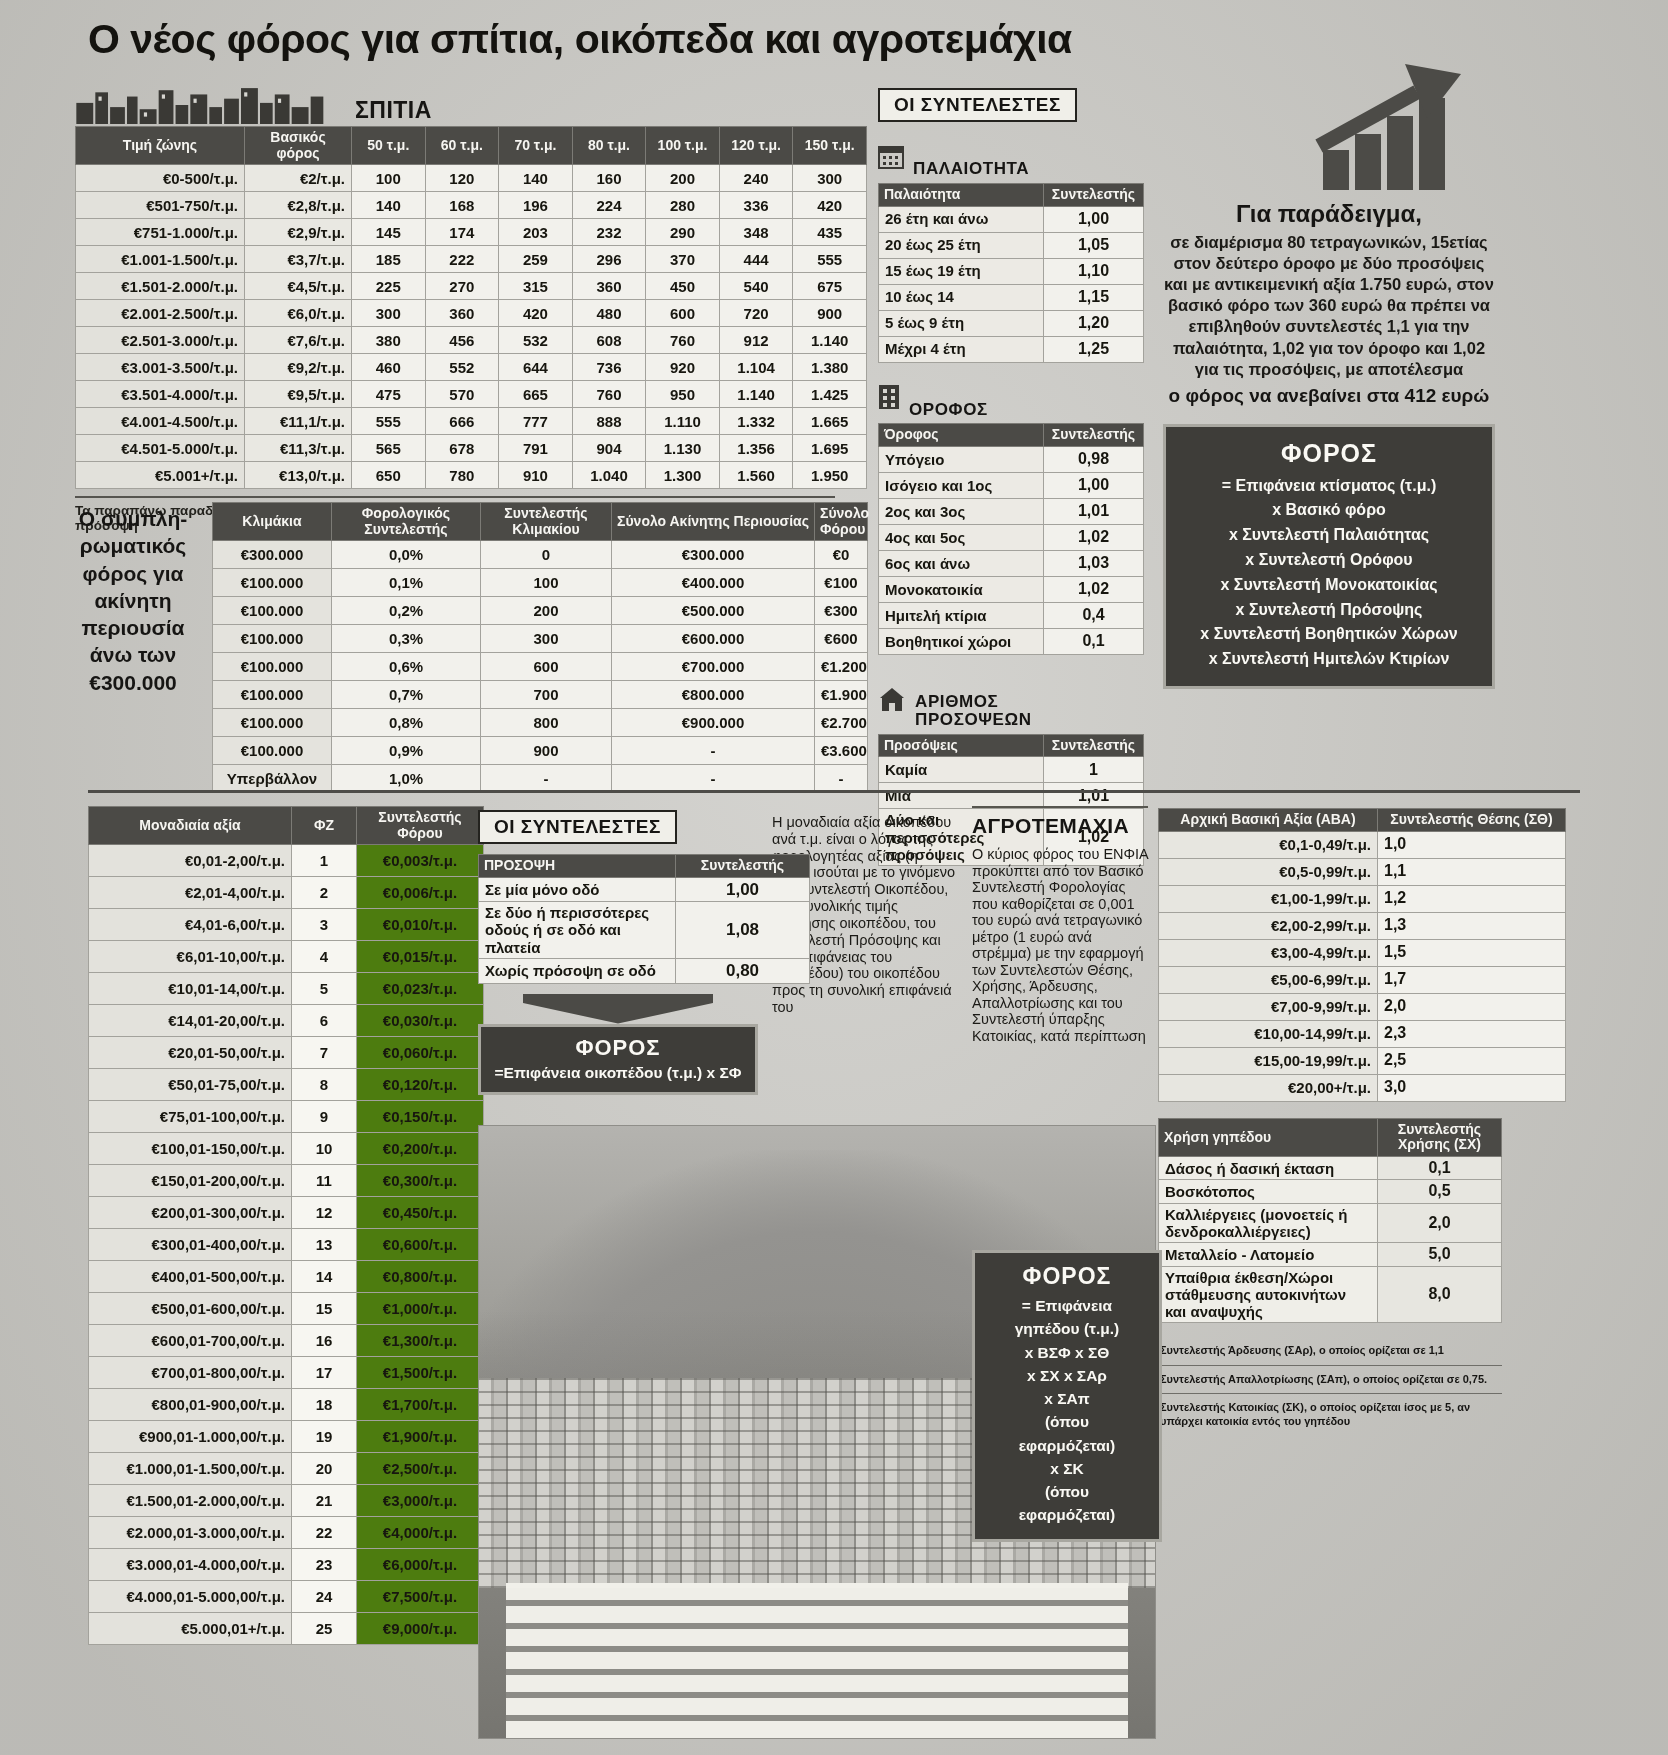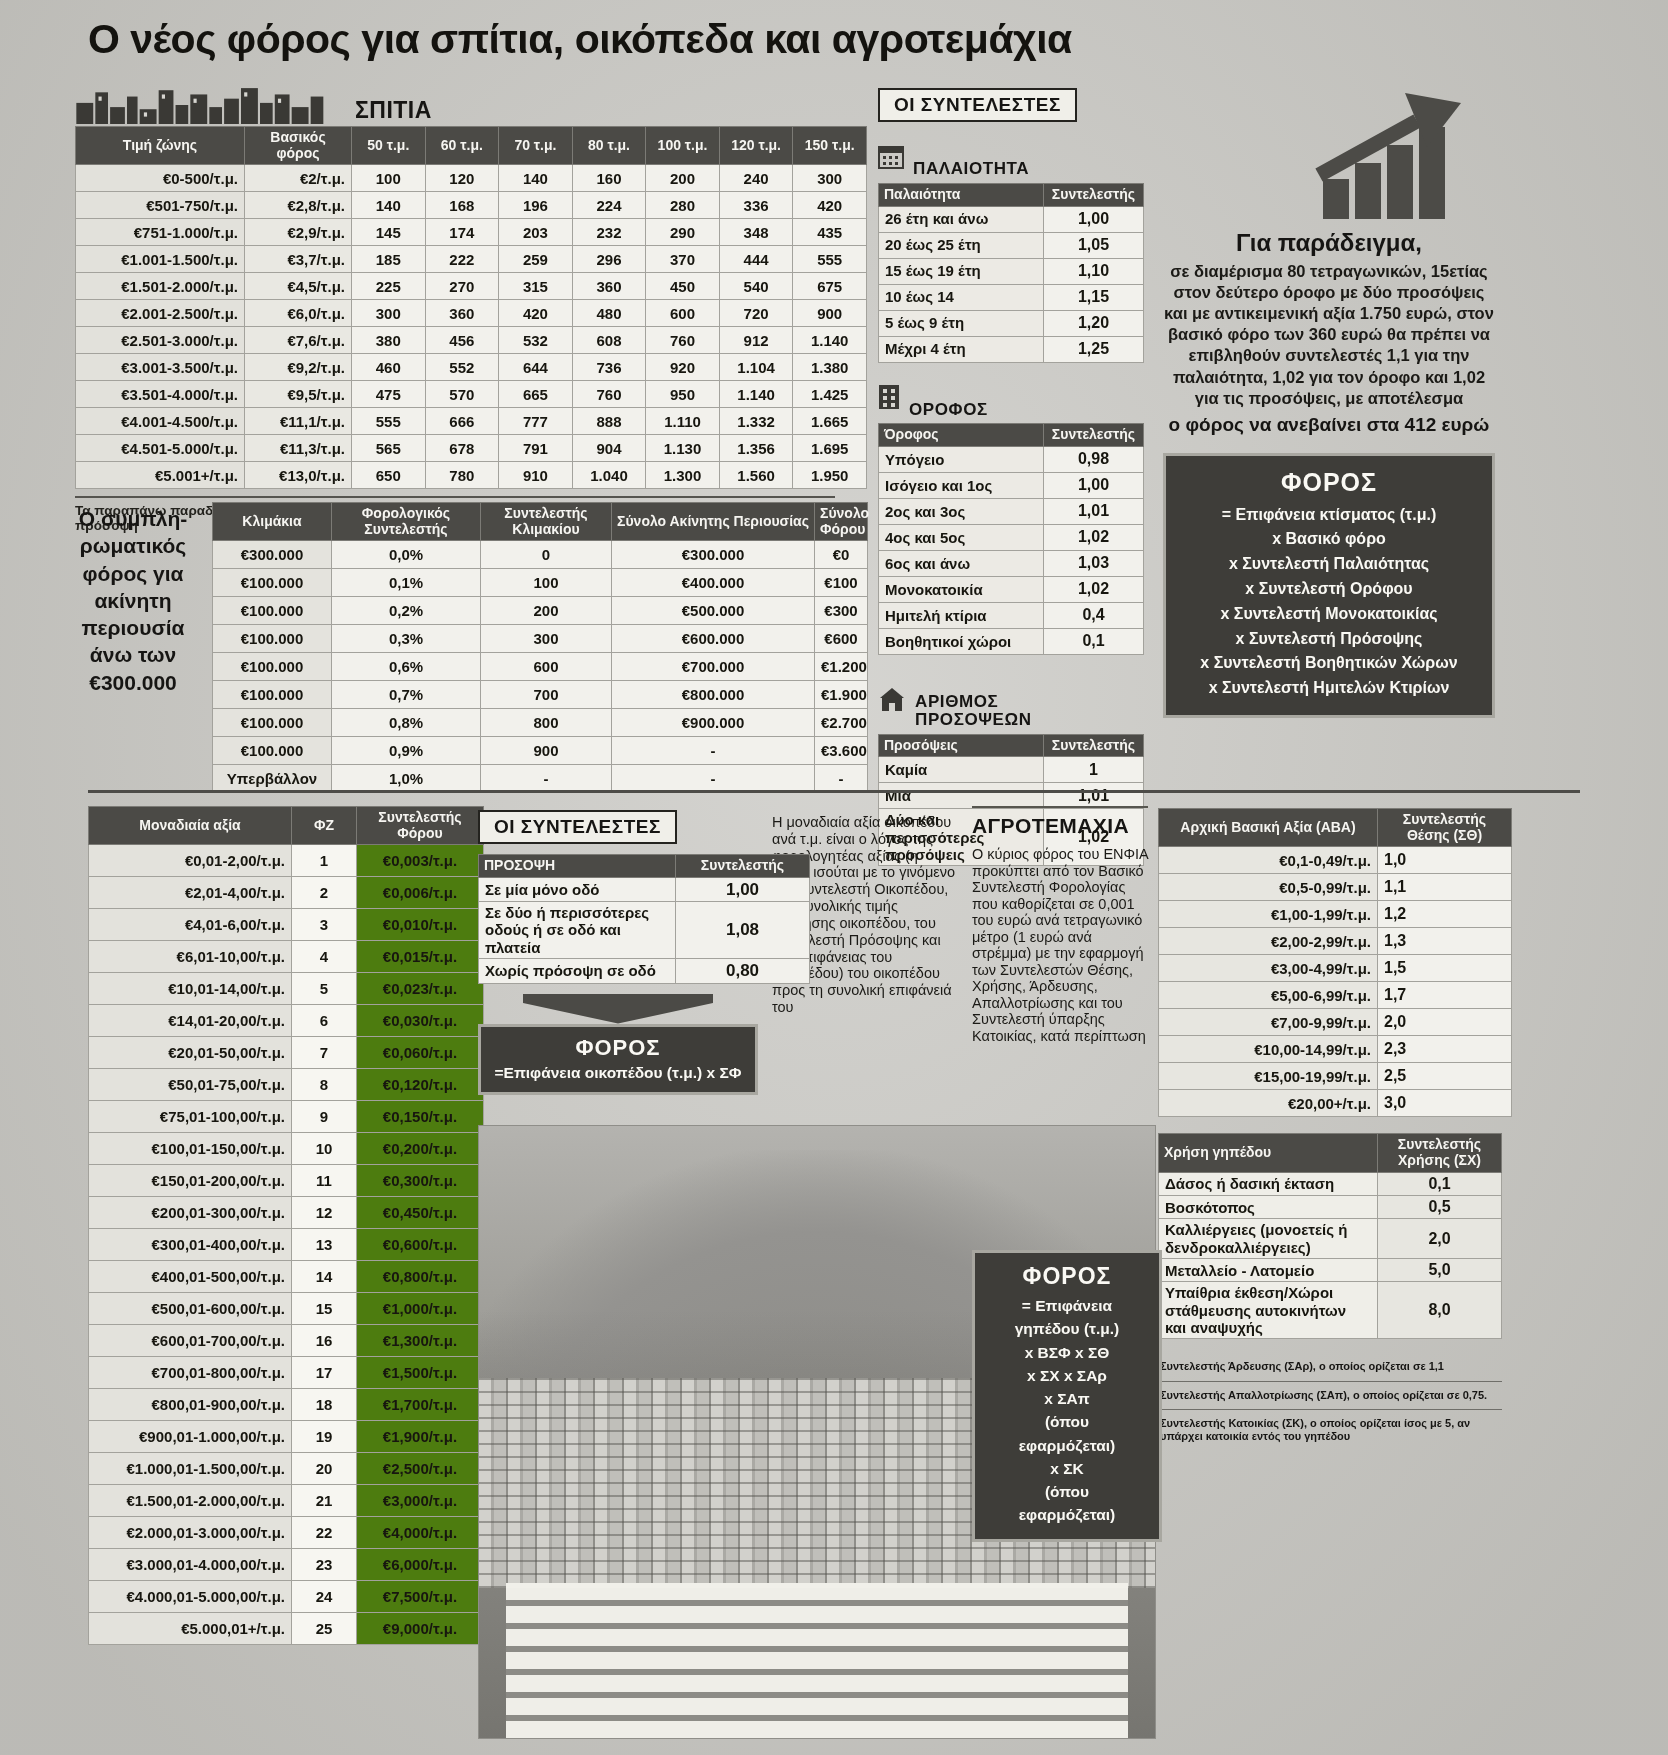--- a/index.html
+++ b/index.html
@@ -54,21 +54,21 @@
   }
   .sec-head{display:flex;align-items:center;gap:9px;margin:14px 0 5px 0;}
   .sec-head .ic{flex:0 0 auto;display:block;}
   .sec-head .t{font-size:17px;font-weight:800;letter-spacing:.6px;line-height:1.05;margin-top:24px;}
   .side-tbl{width:266px;}
   .side-tbl th:nth-child(1){width:154px;text-align:left;}
   .side-tbl td{height:21px;}
   .side-tbl td:first-child{background:#eceae4;font-weight:600;}
   .side-tbl td:last-child{text-align:center;font-weight:800;font-size:16px;}
   
-  .rightcol{position:absolute;left:1163px;top:91px;width:332px;text-align:center;}
+  .rightcol{position:absolute;left:1163px;top:62px;width:332px;text-align:center;}
   .growth{display:inline-block;margin-left:120px;}
   .ex-lead{font-size:24px;font-weight:800;margin-top:6px;}
   .ex-body{font-size:16.5px;font-weight:600;line-height:1.28;margin-top:4px;color:#1b1a16;}
   .ex-result{font-size:19px;font-weight:800;margin-top:4px;line-height:1.25;}
   .dark-box{
     margin-top:16px;background:#3e3d39;color:#faf9f4;border:3px solid #a8a7a0;
     padding:12px 8px 14px 8px;text-align:center;
   }
   .dark-box .f-title{font-size:25px;font-weight:800;letter-spacing:1px;margin-bottom:6px;}
   .dark-box .ln{font-size:16px;font-weight:700;line-height:1.55;}
@@ -130,21 +130,21 @@
   
   .farm{position:absolute;left:972px;top:806px;width:176px;z-index:3;}
   .farm-title{font-size:21px;font-weight:800;letter-spacing:.4px;border-top:2px solid #57564f;padding-top:6px;}
   .farm-text{margin-top:8px;font-size:14.5px;font-weight:500;line-height:1.14;color:#1b1a16;}
   .farm-formula{position:absolute;left:972px;top:1250px;width:176px;z-index:3;
     background:#3e3d39;color:#faf9f4;border:3px solid #a8a7a0;padding:10px 4px 12px 4px;text-align:center;}
   .farm-formula .f-title{font-size:23px;font-weight:800;letter-spacing:1px;margin-bottom:4px;}
   .farm-formula .ln{font-size:15.5px;font-weight:700;line-height:1.5;}
   
   .farmright{position:absolute;left:1158px;top:808px;width:344px;z-index:2;}
-  .farm-tbl{width:354px;}
+  .farm-tbl{width:408px;}
   .farm-tbl th:nth-child(1){width:208px;}
   .farm-tbl th{font-size:15px;}
   .farm-tbl td{height:22px;font-weight:700;}
   .farm-tbl td:first-child{text-align:right;background:#e7e6e0;}
   .farm-tbl td:last-child{text-align:left;font-weight:800;font-size:16px;}
   .use-tbl{width:344px;margin-top:16px;}
   .use-tbl th:nth-child(1){width:208px;text-align:left;}
   .use-tbl td{font-weight:600;padding:4px 7px;}
   .use-tbl td:first-child{background:#efeee8;}
   .use-tbl td:last-child{text-align:center;font-weight:800;font-size:16px;background:#e7e6e0;}

